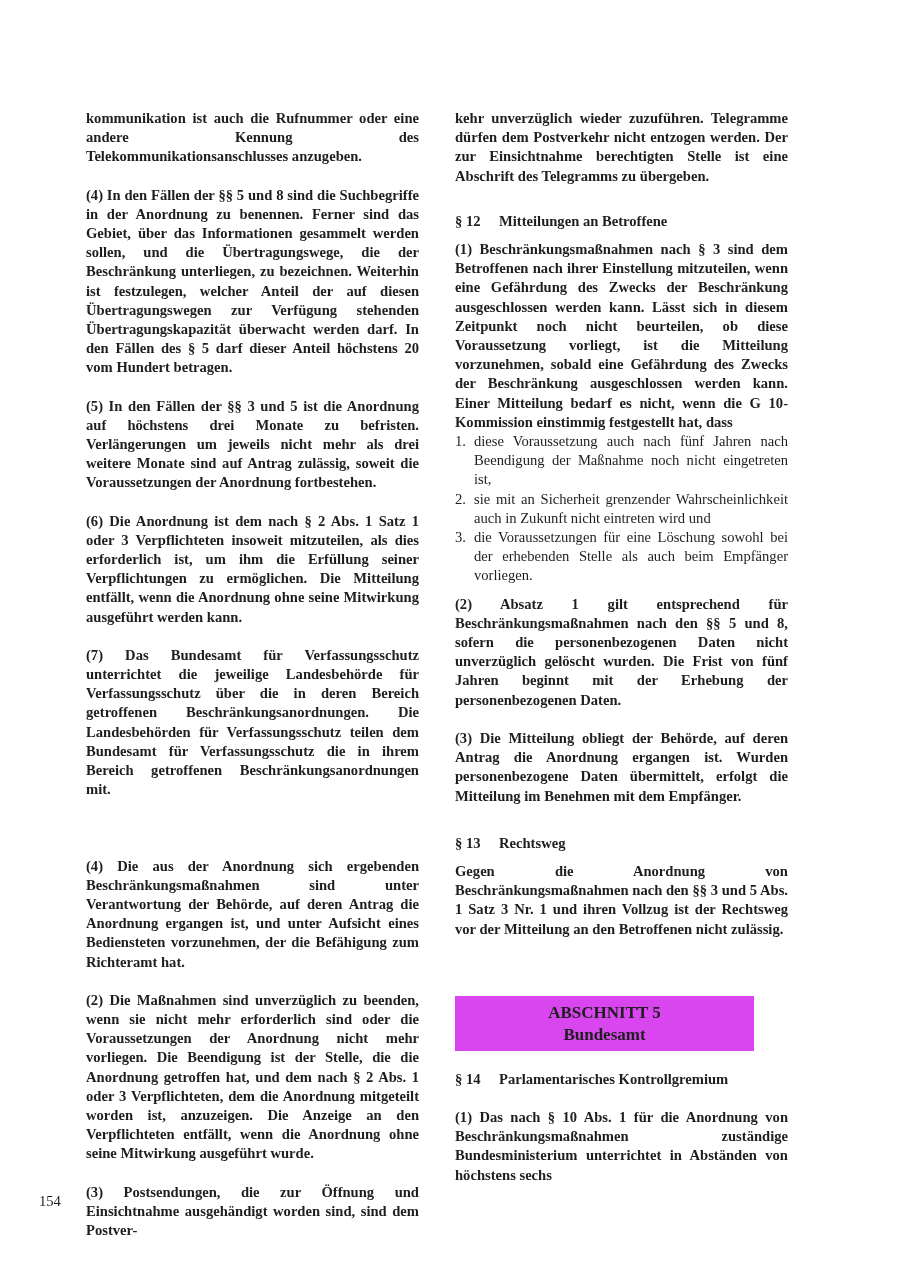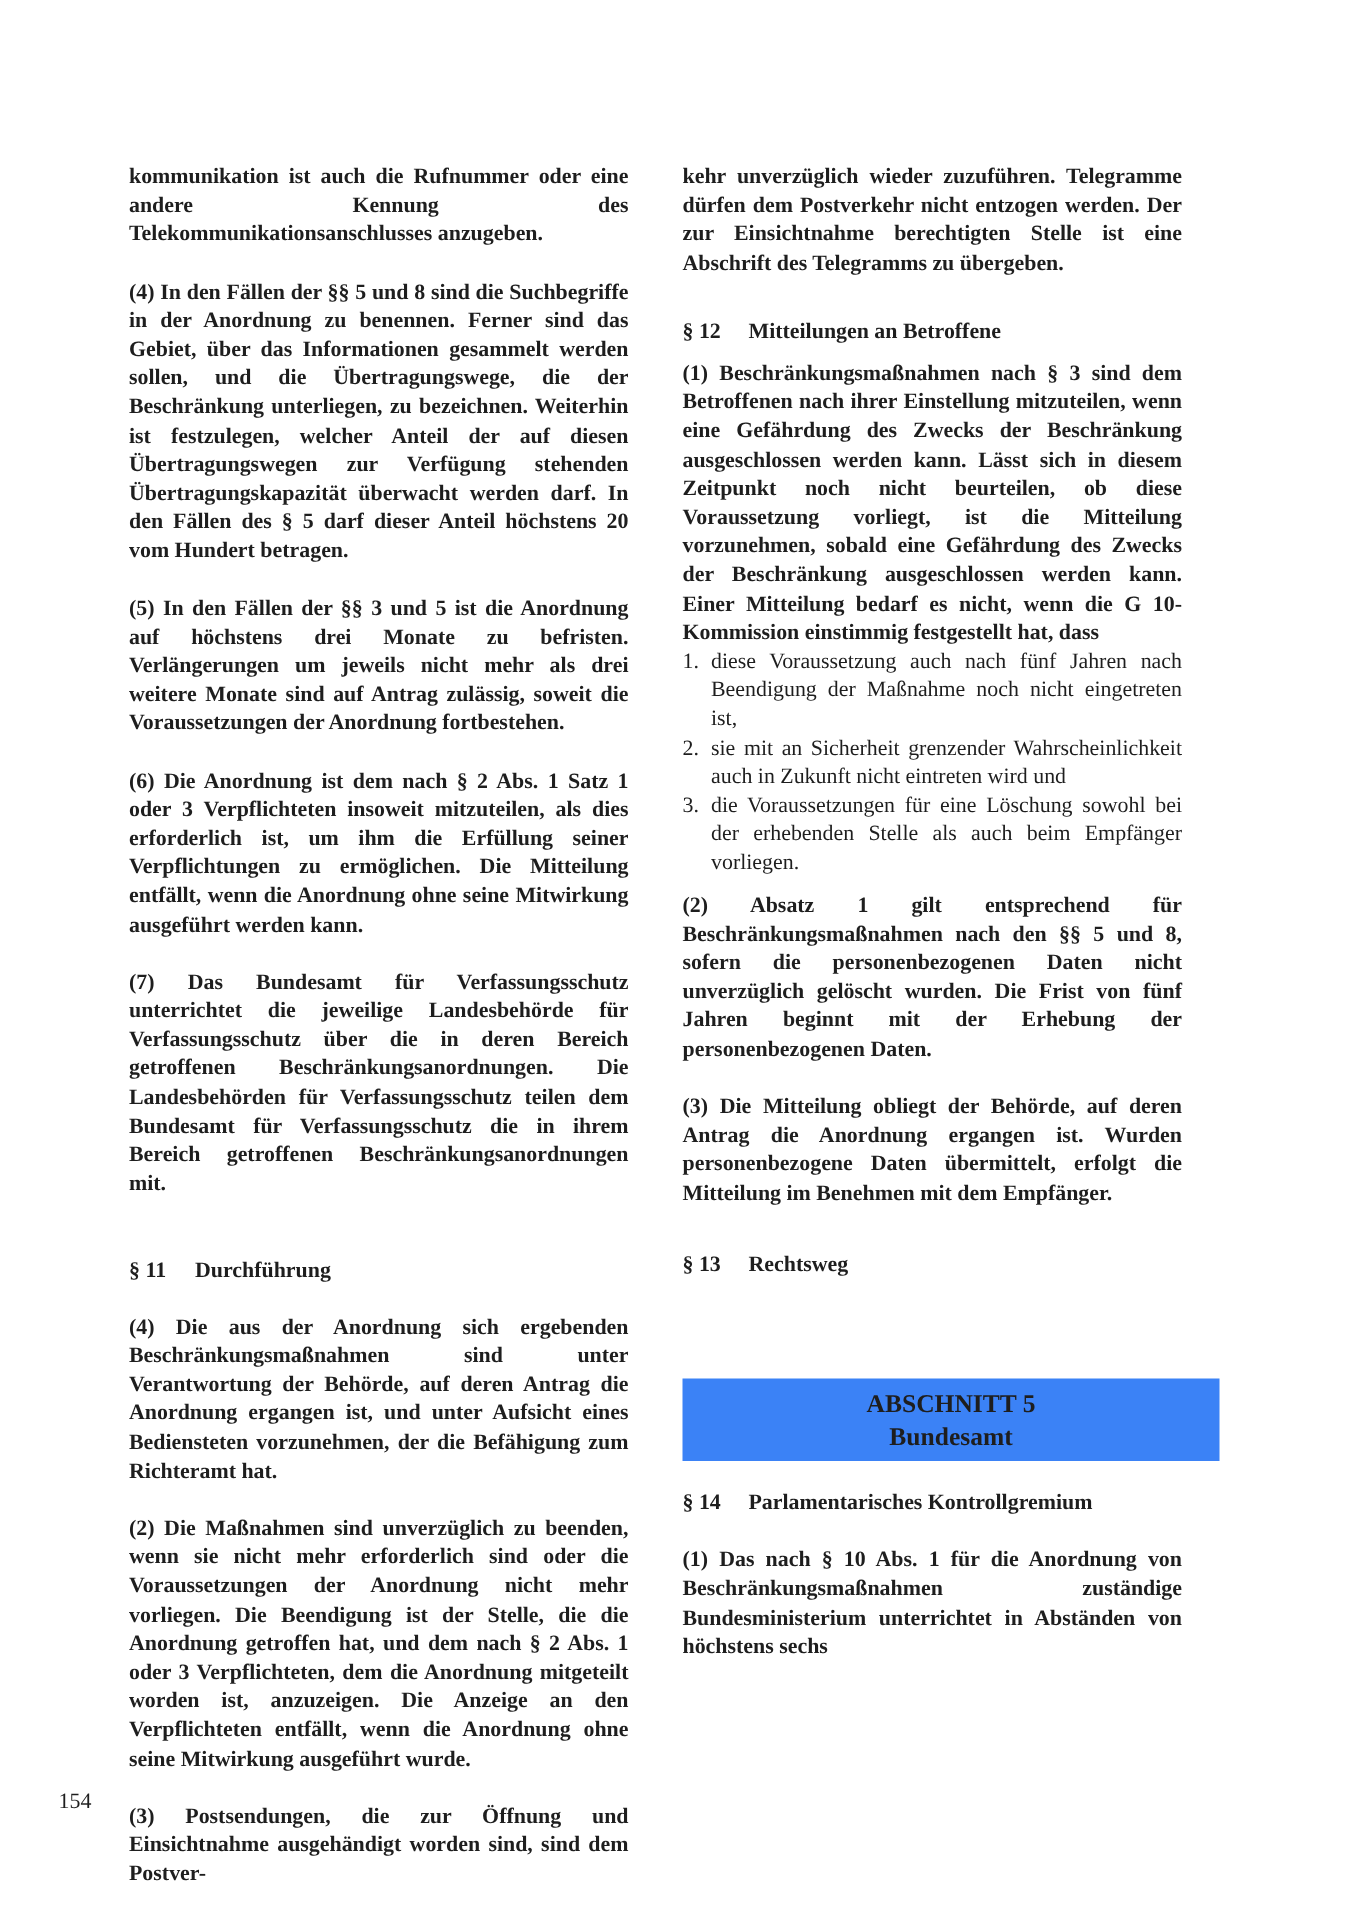--- a/index.html
+++ b/index.html
@@ -43,22 +43,22 @@
       position: relative;
       padding-left: 19px;
       text-align: justify;
     }
     ol.numlist li .n {
       position: absolute;
       left: 0;
       top: 0;
     }
     .abschnitt-box {
-      background: #3b82f6;
-      width: 358px;
+      background: #d946ef;
+      width: 299px;
       height: 55px;
       text-align: center;
       font-weight: bold;
       font-size: 17px;
       line-height: 22px;
       padding-top: 6px;
       box-sizing: border-box;
     }
     .page-number {
       position: absolute;
@@ -75,23 +75,20 @@
   <p>kommunikation ist auch die Rufnummer oder eine andere Kennung des Telekommunikationsanschlusses anzugeben.</p>
   <div class="gap-big"></div>
   <p>(4) In den Fällen der §§ 5 und 8 sind die Suchbegriffe in der Anordnung zu benennen. Ferner sind das Gebiet, über das Informationen gesammelt werden sollen, und die Übertragungswege, die der Beschränkung unterliegen, zu bezeichnen. Weiterhin ist festzulegen, welcher Anteil der auf diesen Übertragungswegen zur Verfügung stehenden Übertragungskapazität überwacht werden darf. In den Fällen des § 5 darf dieser Anteil höchstens 20 vom Hundert betragen.</p>
   <div class="gap-big"></div>
   <p>(5) In den Fällen der §§ 3 und 5 ist die Anordnung auf höchstens drei Monate zu befristen. Verlängerungen um jeweils nicht mehr als drei weitere Monate sind auf Antrag zulässig, soweit die Voraussetzungen der Anordnung fortbestehen.</p>
   <div class="gap-big"></div>
   <p>(6) Die Anordnung ist dem nach § 2 Abs. 1 Satz 1 oder 3 Verpflichteten insoweit mitzuteilen, als dies erforderlich ist, um ihm die Erfüllung seiner Verpflichtungen zu ermöglichen. Die Mitteilung entfällt, wenn die Anordnung ohne seine Mitwirkung ausgeführt werden kann.</p>
   <div class="gap-big"></div>
   <p>(7) Das Bundesamt für Verfassungsschutz unterrichtet die jeweilige Landesbehörde für Verfassungsschutz über die in deren Bereich getroffenen Beschränkungsanordnungen. Die Landesbehörden für Verfassungsschutz teilen dem Bundesamt für Verfassungsschutz die in ihrem Bereich getroffenen Beschränkungsanordnungen mit.</p>
   <div class="gap-sec"></div>
-  <div class="heading">
-    <span class="num">§ 11</span><span>Durchführung</span>
-  </div>
   <div class="h-after"></div>
   <p>(4) Die aus der Anordnung sich ergebenden Beschränkungsmaßnahmen sind unter Verantwortung der Behörde, auf deren Antrag die Anordnung ergangen ist, und unter Aufsicht eines Bediensteten vorzunehmen, der die Befähigung zum Richteramt hat.</p>
   <div class="gap-big"></div>
   <p>(2) Die Maßnahmen sind unverzüglich zu beenden, wenn sie nicht mehr erforderlich sind oder die Voraussetzungen der Anordnung nicht mehr vorliegen. Die Beendigung ist der Stelle, die die Anordnung getroffen hat, und dem nach § 2 Abs. 1 oder 3 Verpflichteten, dem die Anordnung mitgeteilt worden ist, anzuzeigen. Die Anzeige an den Verpflichteten entfällt, wenn die Anordnung ohne seine Mitwirkung ausgeführt wurde.</p>
   <div class="gap-big"></div>
   <p>(3) Postsendungen, die zur Öffnung und Einsichtnahme ausgehändigt worden sind, sind dem Postver-</p>
 </div>
 
 <div class="col col-right">
   <p>kehr unverzüglich wieder zuzuführen. Telegramme dürfen dem Postverkehr nicht entzogen werden. Der zur Einsichtnahme berechtigten Stelle ist eine Abschrift des Telegramms zu übergeben.</p>
@@ -108,20 +105,21 @@
   </ol>
   <div class="h-after-small"></div>
   <p>(2) Absatz 1 gilt entsprechend für Beschränkungsmaßnahmen nach den §§ 5 und 8, sofern die personenbezogenen Daten nicht unverzüglich gelöscht wurden. Die Frist von fünf Jahren beginnt mit der Erhebung der personenbezogenen Daten.</p>
   <div class="gap-big"></div>
   <p>(3) Die Mitteilung obliegt der Behörde, auf deren Antrag die Anordnung ergangen ist. Wurden personenbezogene Daten übermittelt, erfolgt die Mitteilung im Benehmen mit dem Empfänger.</p>
   <div class="gap-sec" style="height:28px"></div>
   <div class="heading">
     <span class="num">§ 13</span><span>Rechtsweg</span>
   </div>
   <div class="h-after-small"></div>
+  <p>Gegen die Anordnung von Beschränkungsmaßnahmen nach den §§ 3 und 5 Abs. 1 Satz 3 Nr. 1 und ihren Vollzug ist der Rechtsweg vor der Mitteilung an den Betroffenen nicht zulässig.</p>
   <div style="height:57px"></div>
   <div class="abschnitt-box">
     <div>ABSCHNITT 5</div>
     <div>Bundesamt</div>
   </div>
   <div style="height:19px"></div>
   <div class="heading">
     <span class="num">§ 14</span><span>Parlamentarisches Kontrollgremium</span>
   </div>
   <div class="h-after"></div>

